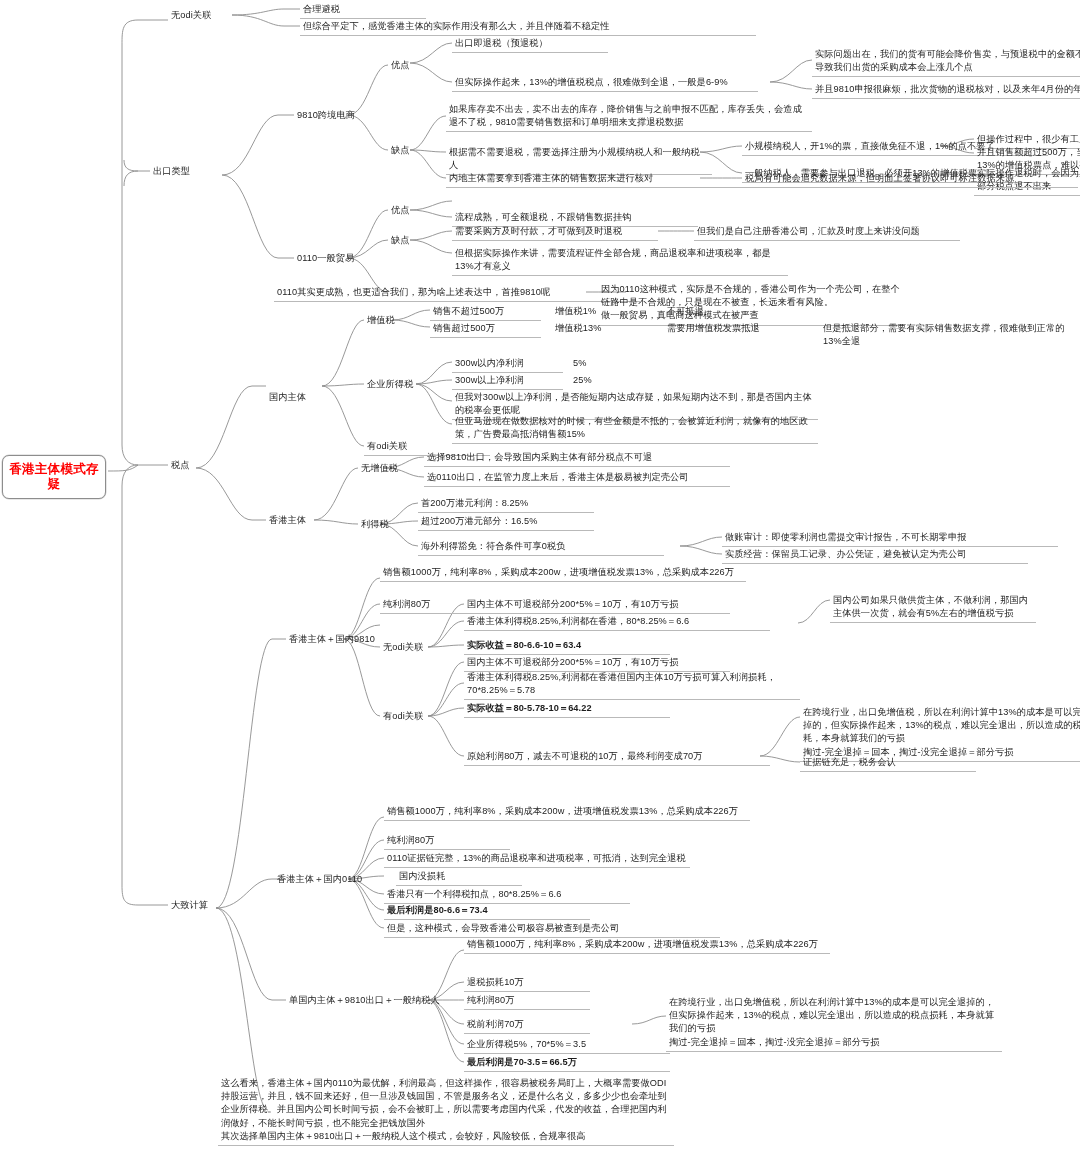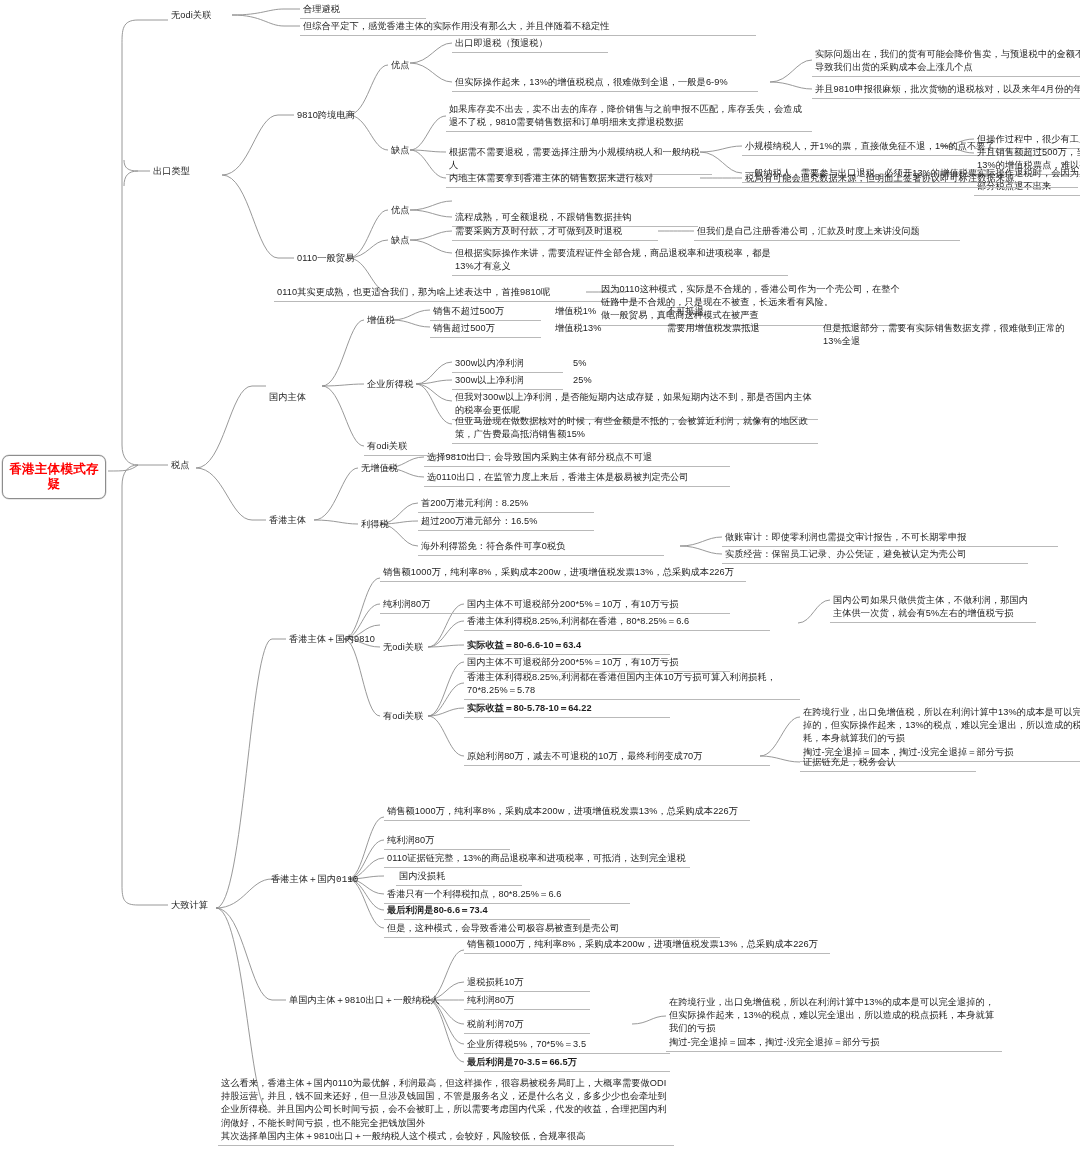--- a/index.html
+++ b/index.html
@@ -274,21 +274,21 @@
 
   <div class="node plain" style="left:380px;top:709px;">有odi关联</div>
   <div class="node t w-260" style="left:464px;top:655px;">国内主体不可退税部分200*5%＝10万，有10万亏损</div>
   <div class="node t w-330" style="left:464px;top:670px;">香港主体利得税8.25%,利润都在香港但国内主体10万亏损可算入利润损耗，70*8.25%＝5.78</div>
   <div class="node t b w-200" style="left:464px;top:701px;">实际收益＝80-5.78-10＝64.22</div>
   <div class="node t w-300" style="left:464px;top:749px;">原始利润80万，减去不可退税的10万，最终利润变成70万</div>
   <div class="node t w-300" style="left:800px;top:705px;">在跨境行业，出口免增值税，所以在利润计算中13%的成本是可以完全退掉的，但实际操作起来，13%的税点，难以完全退出，所以造成的税点损耗，本身就算我们的亏损
 掏过-完全退掉＝回本，掏过-没完全退掉＝部分亏损</div>
   <div class="node t w-170" style="left:800px;top:755px;">证据链充足，税务会认</div>
 
-  <div class="node plain" style="left:268px;top:872px;font-family:Liberation Mono, monospace;">香港主体＋国内0110</div>
+  <div class="node plain" style="left:274px;top:872px;">香港主体＋国内0110</div>
   <div class="node t w-360" style="left:384px;top:804px;">销售额1000万，纯利率8%，采购成本200w，进项增值税发票13%，总采购成本226万</div>
   <div class="node t w-120" style="left:384px;top:833px;">纯利润80万</div>
   <div class="node t w-300" style="left:384px;top:851px;">0110证据链完整，13%的商品退税率和进项税率，可抵消，达到完全退税</div>
   <div class="node t w-120" style="left:396px;top:869px;">国内没损耗</div>
   <div class="node t w-240" style="left:384px;top:887px;">香港只有一个利得税扣点，80*8.25%＝6.6</div>
   <div class="node t b w-200" style="left:384px;top:903px;">最后利润是80-6.6＝73.4</div>
   <div class="node t w-330" style="left:384px;top:921px;">但是，这种模式，会导致香港公司极容易被查到是壳公司</div>
 
   <div class="node plain" style="left:286px;top:993px;">单国内主体＋9810出口＋一般纳税人</div>
   <div class="node t w-360" style="left:464px;top:937px;">销售额1000万，纯利率8%，采购成本200w，进项增值税发票13%，总采购成本226万</div>

